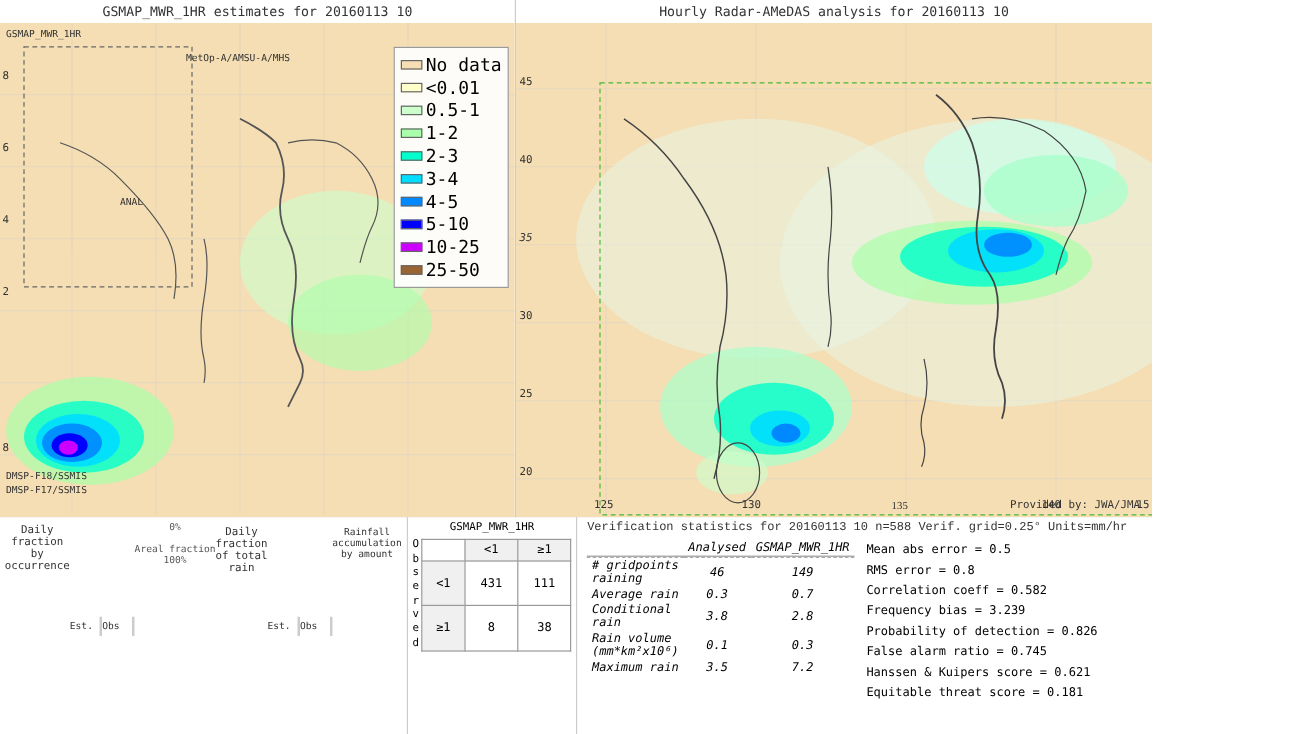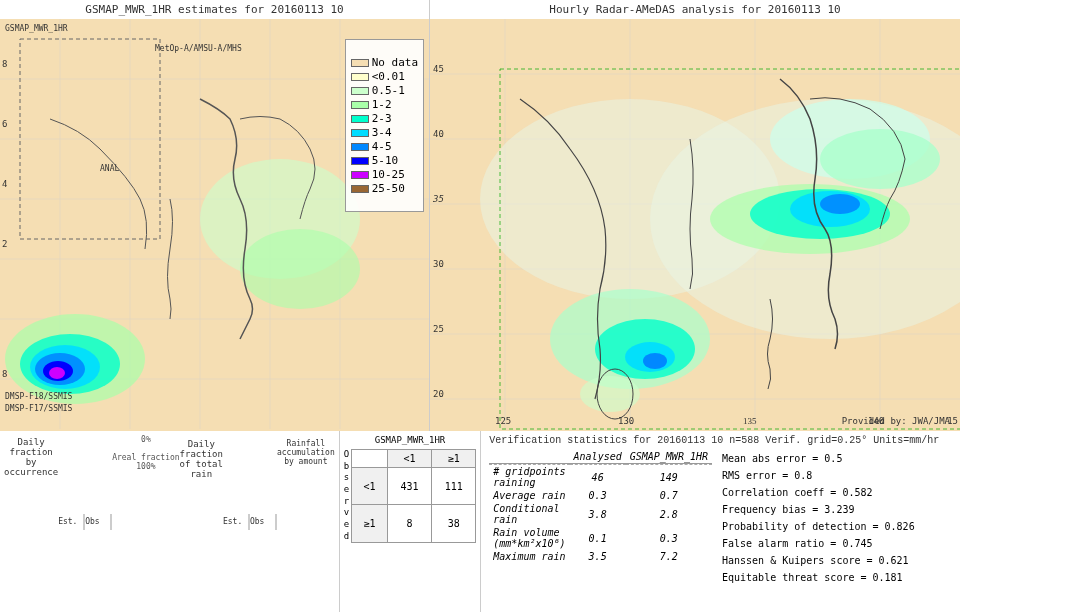--- a/index.html
+++ b/index.html
@@ -51,22 +51,22 @@
       position: relative;
       overflow: hidden;
     }
 
     .legend-box {
       position: absolute;
       top: 20px;
       right: 5px;
       background: rgba(255,255,255,0.9);
       border: 1px solid #999;
-      padding: 15px 5px;
-      font-size: 11px;
+      padding: 4px 5px;
+      font-size: 15px;
     }
 
     .legend-item {
       display: flex;
       align-items: center;
       gap: 3px;
       margin: 1px 0;
     }
 
     .legend-color {

